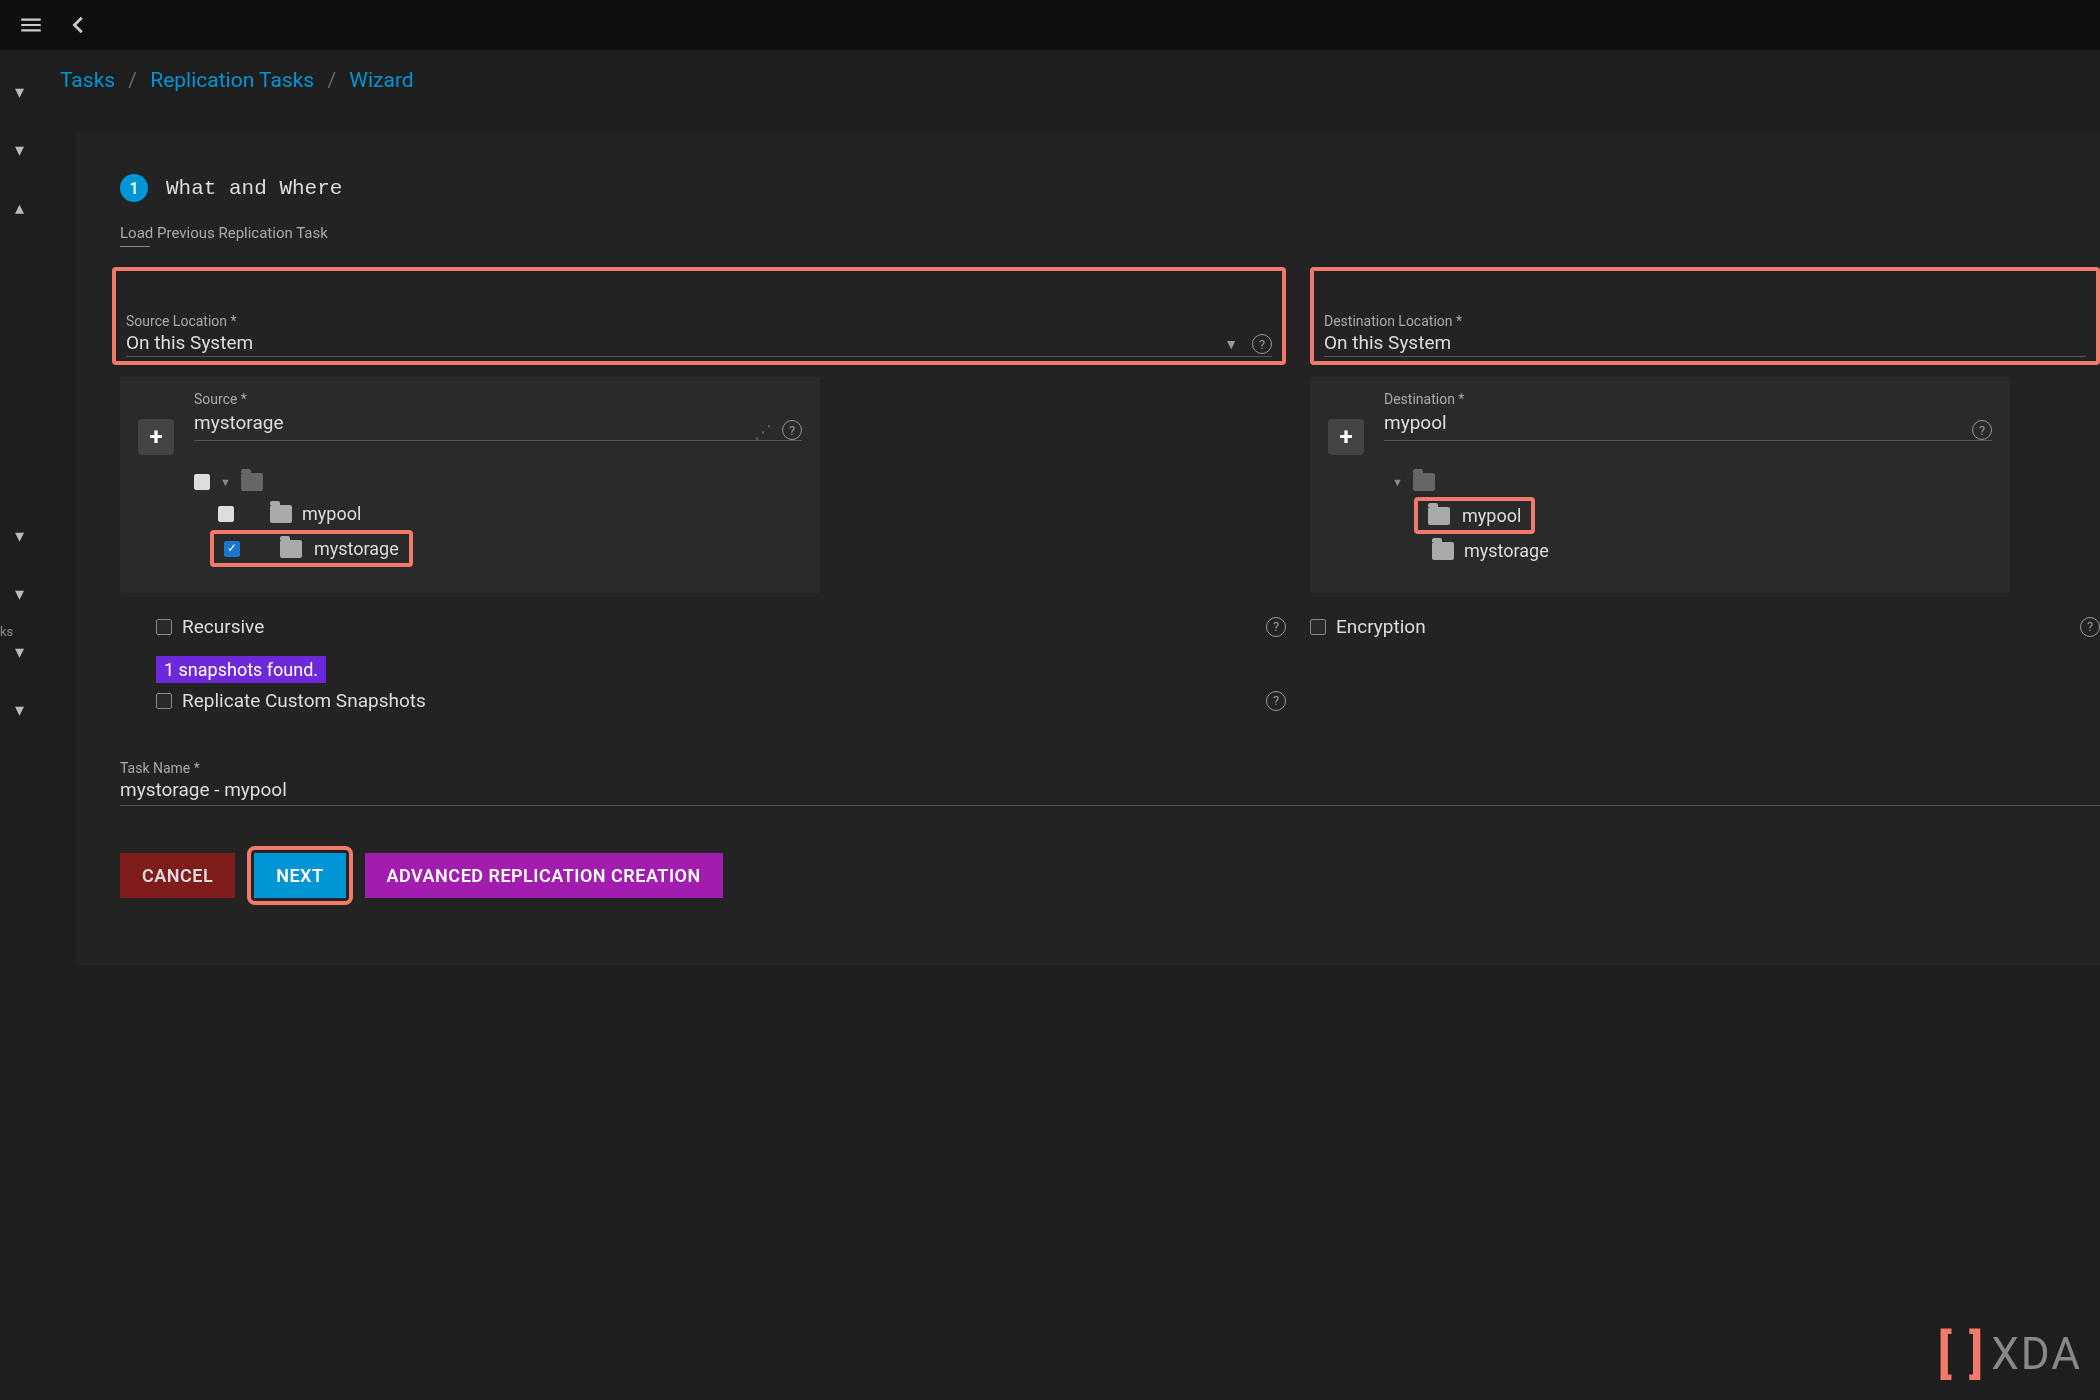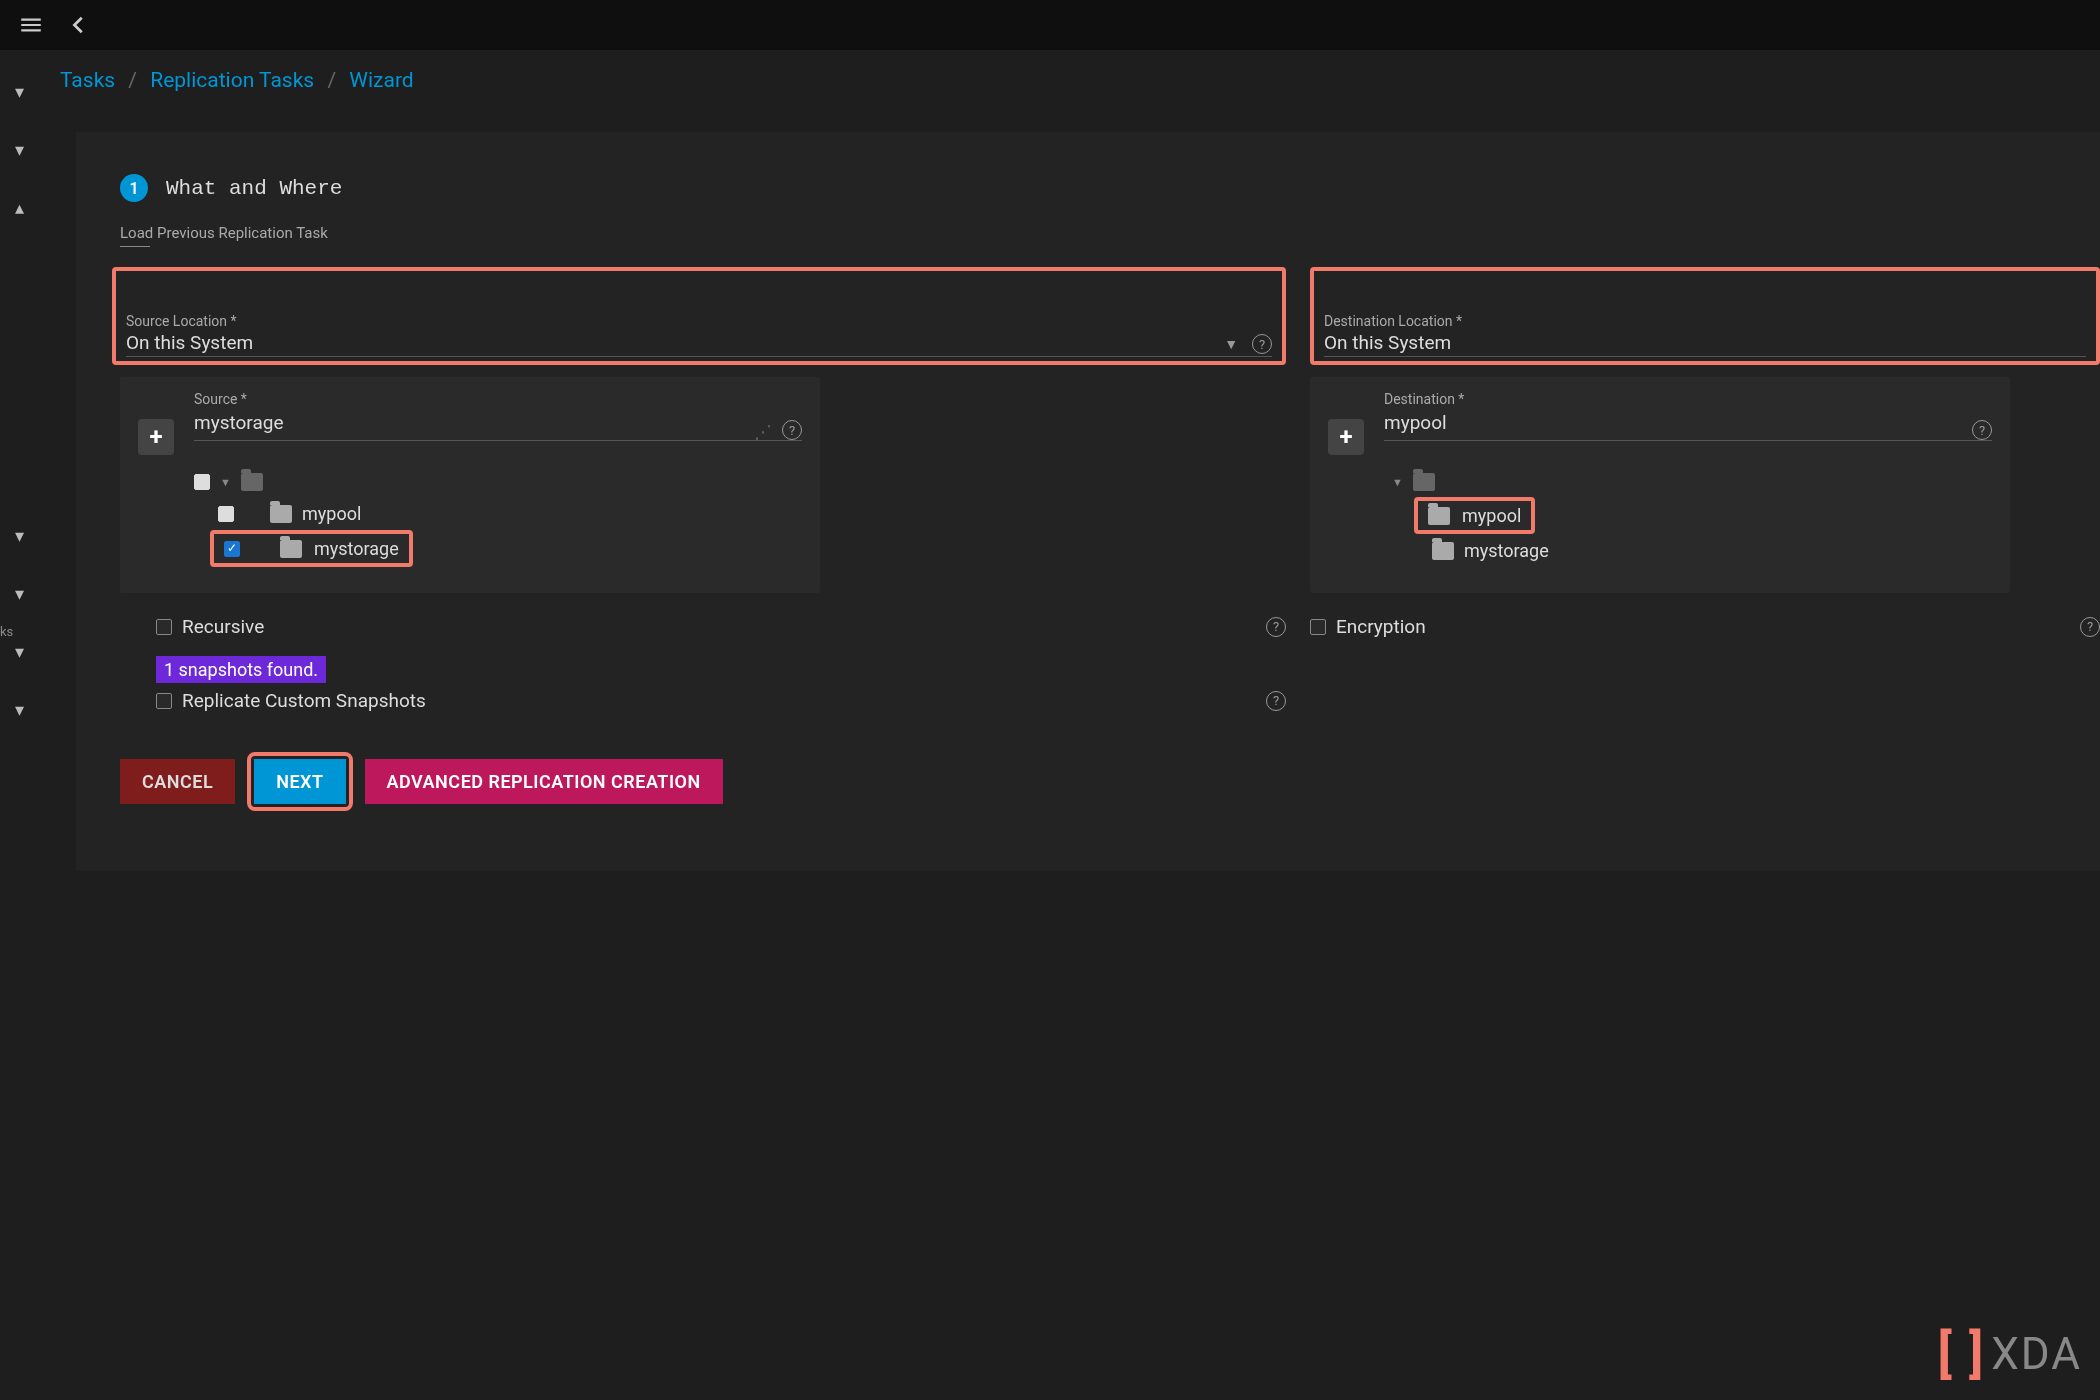--- a/index.html
+++ b/index.html
@@ -56,21 +56,21 @@
 .dst-tree .tree-row.indent2 { padding-left: 48px; }
 .checkbox-row { display: flex; align-items: center; gap: 10px; font-size: 19px; color: #ddd; margin-top: 22px; padding-left: 44px; }
 .snapshot-badge { display: inline-block; background: #6d28d9; color: #fff; font-size: 18px; padding: 3px 8px; margin-top: 18px; margin-left: 44px; }
 .taskname-wrap { padding: 12px 0 0 44px; }
 .taskname-underline { border-bottom: 1px solid #555; margin-top: 4px; }
 .buttons { display: flex; gap: 12px; padding: 40px 0 0 44px; align-items: center; }
 .btn { padding: 12px 22px; font-size: 18px; font-weight: 600; letter-spacing: 0.5px; border: none; cursor: pointer; }
 .btn-cancel { background: #7f1d1d; color: #ddd; }
 .btn-next-wrap { border: 4px solid #f27a6a; border-radius: 8px; padding: 3px; }
 .btn-next { background: #0095d5; color: #fff; }
-.btn-adv { background: #be185d; color: #fff; }
+.btn-adv { background: #a21caf; color: #fff; }
 .watermark { position: absolute; right: 18px; bottom: 16px; display: flex; align-items: center; gap: 6px; color: #888; font-size: 44px; font-weight: 400; letter-spacing: 2px; }
 .wm-bracket { color: #f27a6a; font-weight: 700; font-size: 52px; }
 .side-label { position: absolute; left: 0; top: 624px; font-size: 13px; color: #888; }
 </style>
 </head>
 <body>
 
 <div class="topbar">
   <span class="icon-btn">
     <svg width="26" height="26" viewBox="0 0 24 24" fill="currentColor">
@@ -208,20 +208,25 @@
           </div>
 
           <div class="checkbox-row" style="padding-left:0;">
             <span class="cb"></span>
             <span>Encryption</span>
             <span class="help-icon">?</span>
           </div>
         </div>
       </div>
 
+      <div class="taskname-wrap">
+        <div class="field-label">Task Name *</div>
+        <div class="field-value">mystorage - mypool</div>
+        <div class="taskname-underline"></div>
+      </div>
 
       <div class="buttons">
         <button class="btn btn-cancel">CANCEL</button>
         <span class="btn-next-wrap">
           <button class="btn btn-next">NEXT</button>
         </span>
         <button class="btn btn-adv">ADVANCED REPLICATION CREATION</button>
       </div>
     </div>
   </div>

